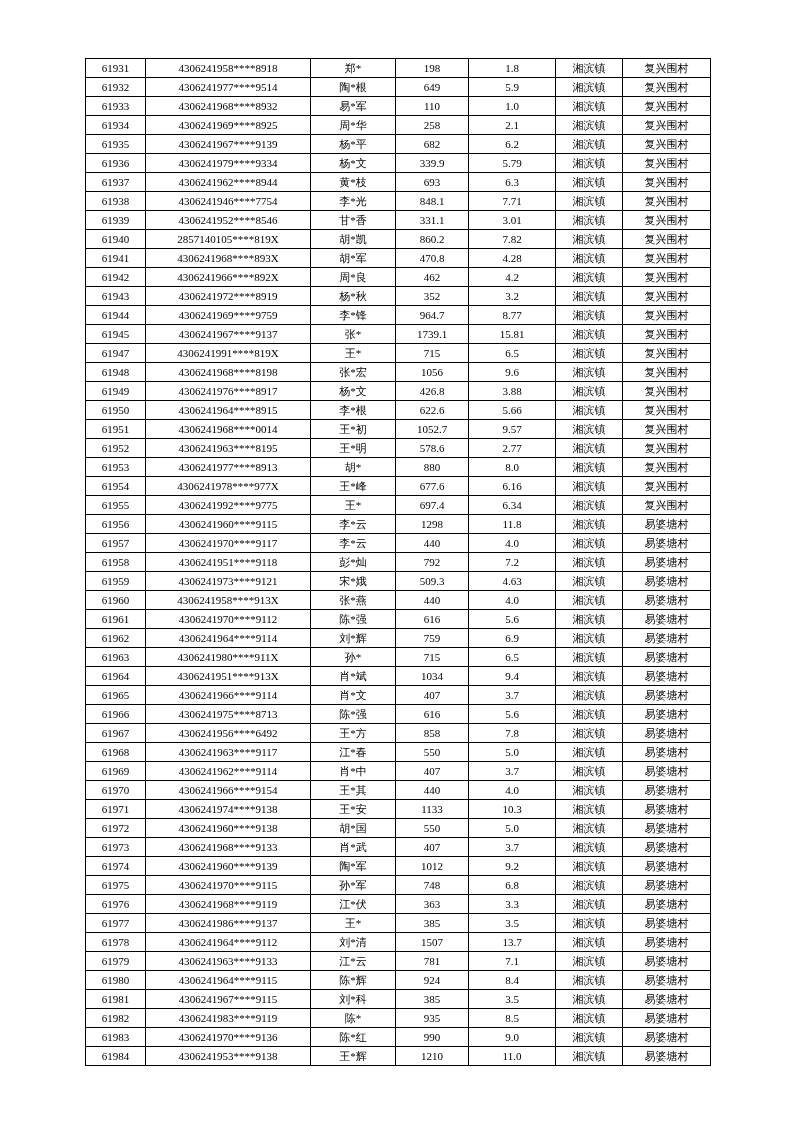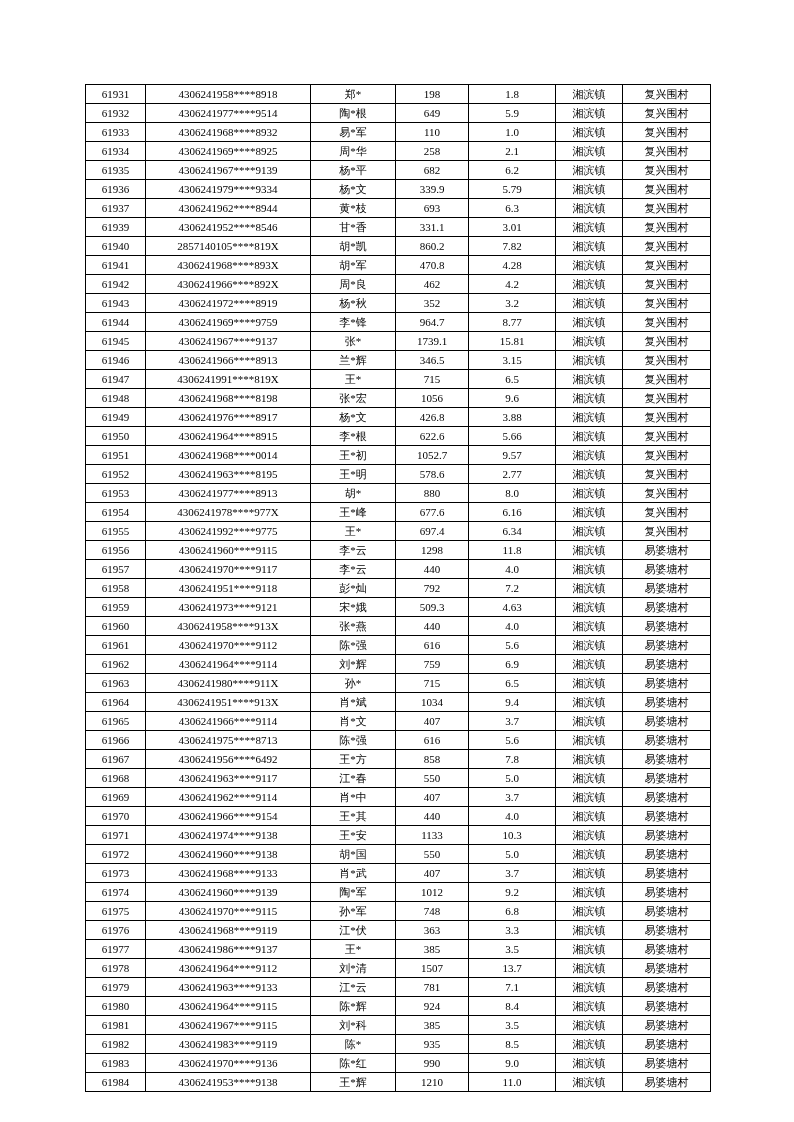--- a/index.html
+++ b/index.html
@@ -12,21 +12,21 @@
     width: 794px;
     height: 1122px;
     background: #ffffff;
     font-family: "Liberation Serif", "DejaVu Serif", serif;
     color: #000000;
     overflow: hidden;
   }
   table.data-table {
     position: absolute;
     left: 85px;
-    top: 84px;
+    top: 58px;
     border-collapse: collapse;
     table-layout: fixed;
     width: 625px;
   }
   table.data-table td {
     border: 1px solid #000000;
     height: 18px;
     line-height: 18px;
     font-size: 11px;
     text-align: center;
@@ -109,20 +109,29 @@
         <tr>
           <td>61937</td>
           <td>4306241962****8944</td>
           <td>黄*枝</td>
           <td>693</td>
           <td>6.3</td>
           <td>湘滨镇</td>
           <td>复兴围村</td>
         </tr>
         <tr>
+          <td>61938</td>
+          <td>4306241946****7754</td>
+          <td>李*光</td>
+          <td>848.1</td>
+          <td>7.71</td>
+          <td>湘滨镇</td>
+          <td>复兴围村</td>
+        </tr>
+        <tr>
           <td>61939</td>
           <td>4306241952****8546</td>
           <td>甘*香</td>
           <td>331.1</td>
           <td>3.01</td>
           <td>湘滨镇</td>
           <td>复兴围村</td>
         </tr>
         <tr>
           <td>61940</td>
@@ -172,29 +181,20 @@
         <tr>
           <td>61945</td>
           <td>4306241967****9137</td>
           <td>张*</td>
           <td>1739.1</td>
           <td>15.81</td>
           <td>湘滨镇</td>
           <td>复兴围村</td>
         </tr>
         <tr>
-          <td>61946</td>
-          <td>4306241966****8913</td>
-          <td>兰*辉</td>
-          <td>346.5</td>
-          <td>3.15</td>
-          <td>湘滨镇</td>
-          <td>复兴围村</td>
-        </tr>
-        <tr>
           <td>61947</td>
           <td>4306241991****819X</td>
           <td>王*</td>
           <td>715</td>
           <td>6.5</td>
           <td>湘滨镇</td>
           <td>复兴围村</td>
         </tr>
         <tr>
           <td>61948</td>

